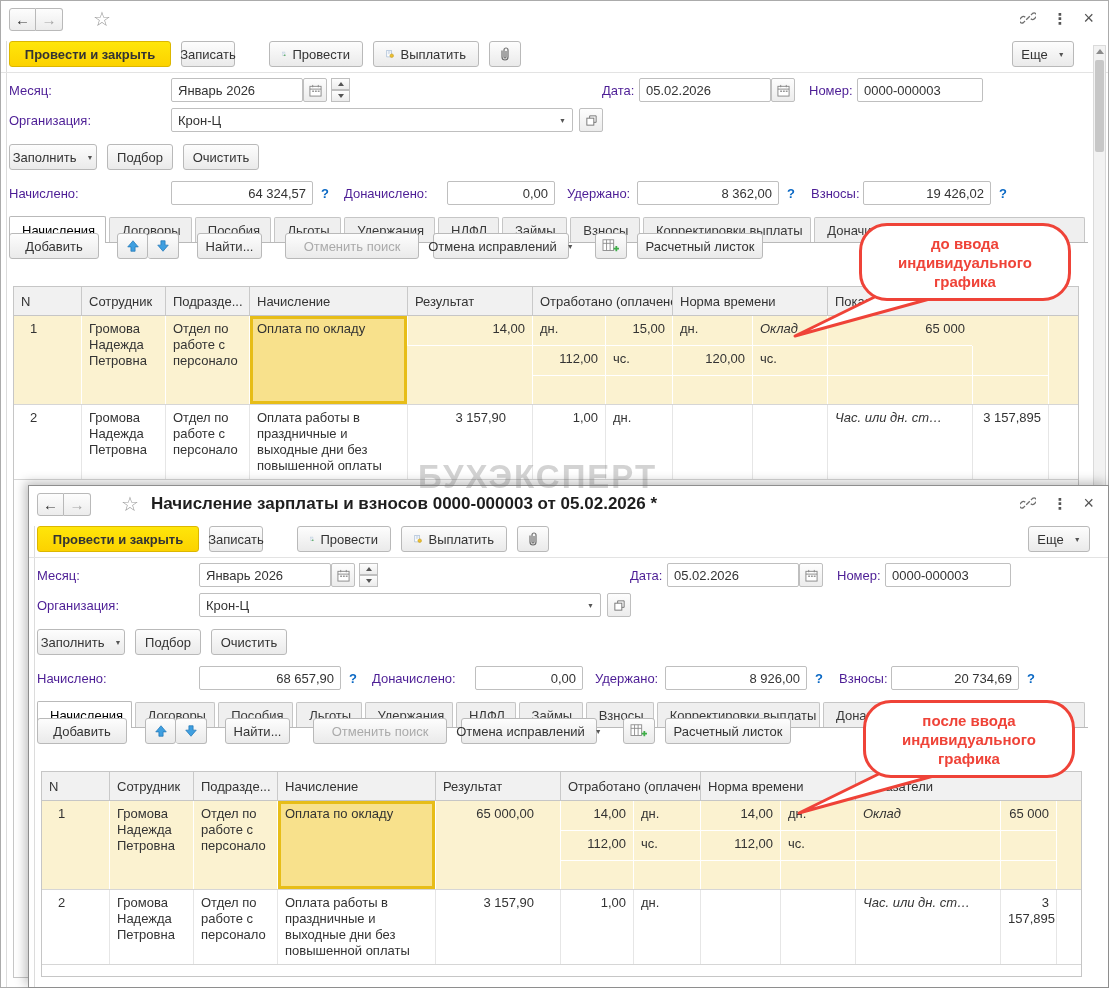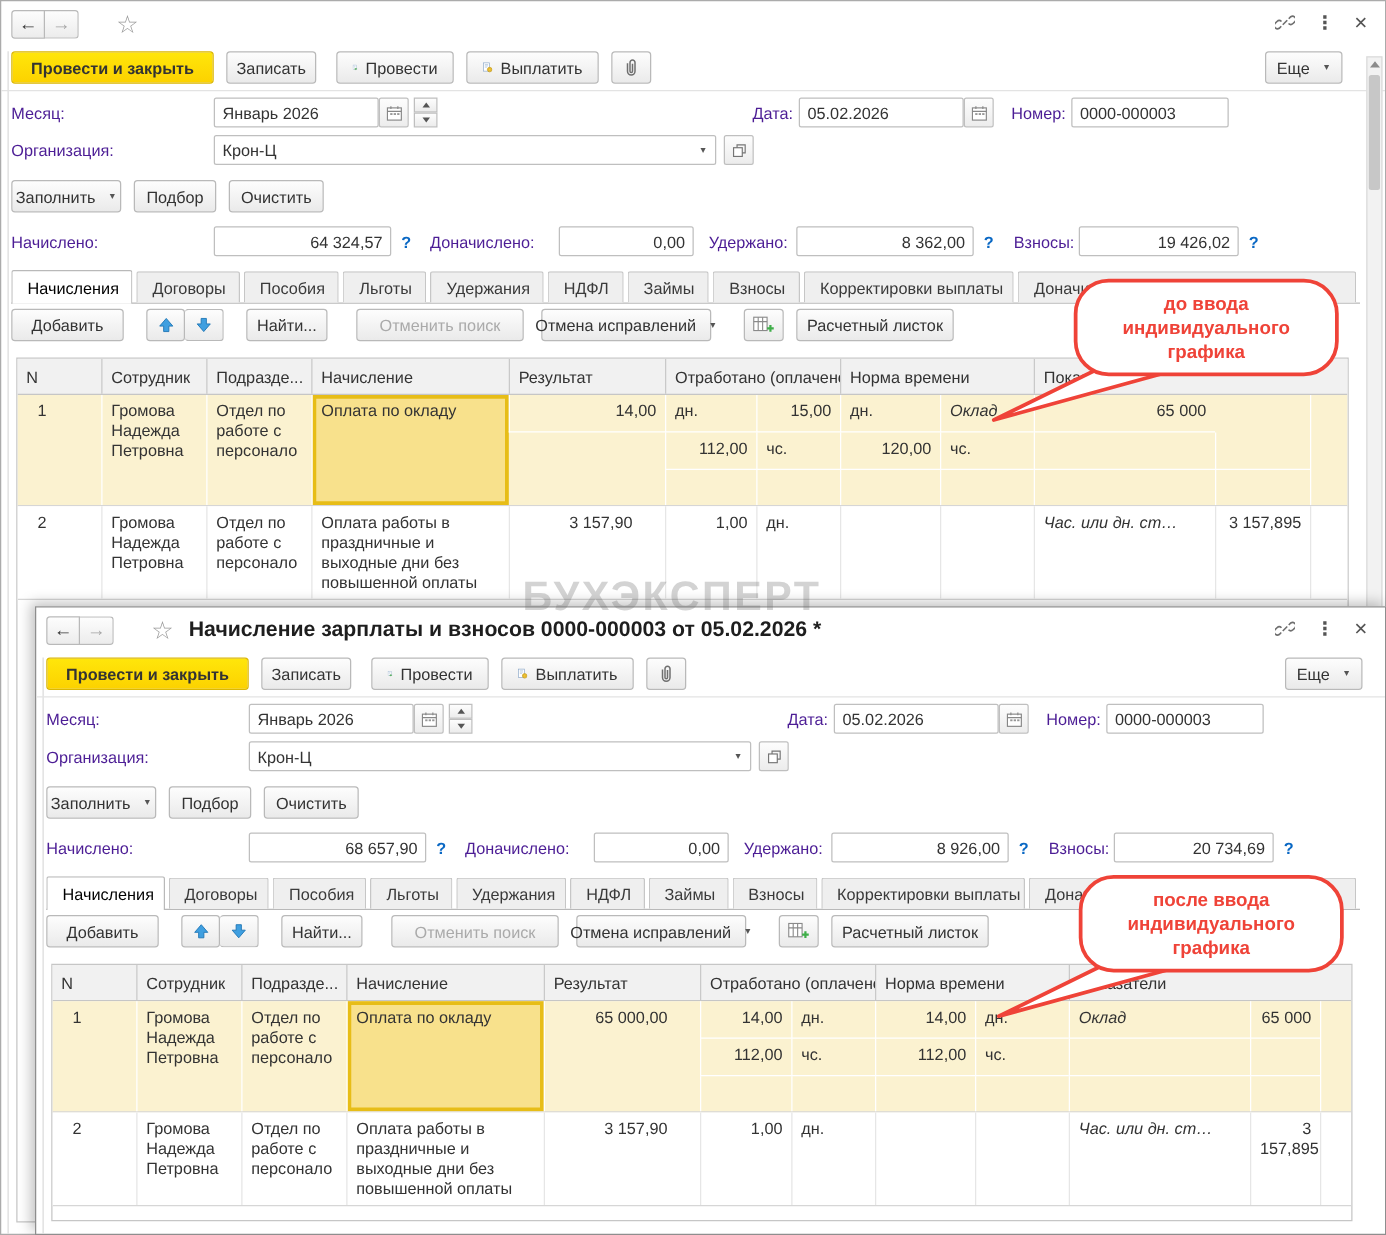--- a/index.html
+++ b/index.html
@@ -24,21 +24,21 @@
 
   
   .btn{position:absolute;height:26px;border:1px solid #b9b9b9;border-radius:3px;background:linear-gradient(#fdfdfd,#eaeaea);
        color:#333;font-size:13px;font-family:inherit;display:flex;align-items:center;justify-content:center;
        padding:0 12px;box-sizing:border-box;white-space:nowrap;gap:6px;}
   .btn.yellow{background:linear-gradient(#ffe60a,#fcd200);border-color:#dcb700;font-weight:bold;}
   .btn.disabled{color:#aaa;}
   .caret{font-size:7px;color:#555;margin-left:4px;}
   .cmdbar{position:absolute;left:0;top:40px;right:0;height:31px;border-bottom:1px solid #e3e3e3;}
   .b-postclose{left:8px;width:162px;}
-  .b-save{left:180px;width:72px;}
+  .b-save{left:180px;width:54px;}
   .b-post{left:268px;width:94px;}
   .b-pay{left:372px;width:106px;}
   .b-clip{left:488px;width:32px;padding:0;}
   .b-more{right:34px;width:62px;}
   .win2 .b-more{right:18px;}
 
   
   .flabel{position:absolute;color:#4c1d95;}
   .field{position:absolute;height:24px;border:1px solid #bfbfbf;background:#fff;box-sizing:border-box;
          display:flex;align-items:center;padding:0 6px;border-radius:2px;}
@@ -51,21 +51,21 @@
   .tri-dn{width:0;height:0;border-left:3px solid transparent;border-right:3px solid transparent;border-top:4px solid #555;}
   .help{position:absolute;color:#0a68c4;font-weight:bold;}
 
   
   .tabs{position:absolute;left:8px;right:20px;top:215px;height:26px;border-bottom:1px solid #b9b9b9;display:flex;align-items:flex-end;}
   .tab{height:25px;border:1px solid #c6c6c6;border-bottom:none;background:#efefef;display:flex;align-items:center;
        padding:0 12px;box-sizing:border-box;margin-right:3px;border-radius:2px 2px 0 0;white-space:nowrap;overflow:hidden;color:#3a3a3a;}
   .tab.active{background:#fff;margin-bottom:-1px;height:27px;border-color:#b9b9b9;color:#000;}
 
   
-  .ttb{position:absolute;left:0;top:246px;right:0;height:32px;padding-left:20px;}
+  .ttb{position:absolute;left:0;top:232px;right:0;height:32px;padding-left:20px;}
   .b-add{left:8px;width:90px;}
   .b-up{left:116px;width:31px;padding:0;}
   .b-dn{left:147px;width:31px;padding:0;border-left:none;}
   .b-find{left:196px;width:65px;}
   .b-cansearch{left:284px;width:134px;}
   .b-canfix{left:432px;width:136px;}
   .b-tblico{left:594px;width:32px;padding:0;}
   .b-payslip{left:636px;width:126px;}
 
   

